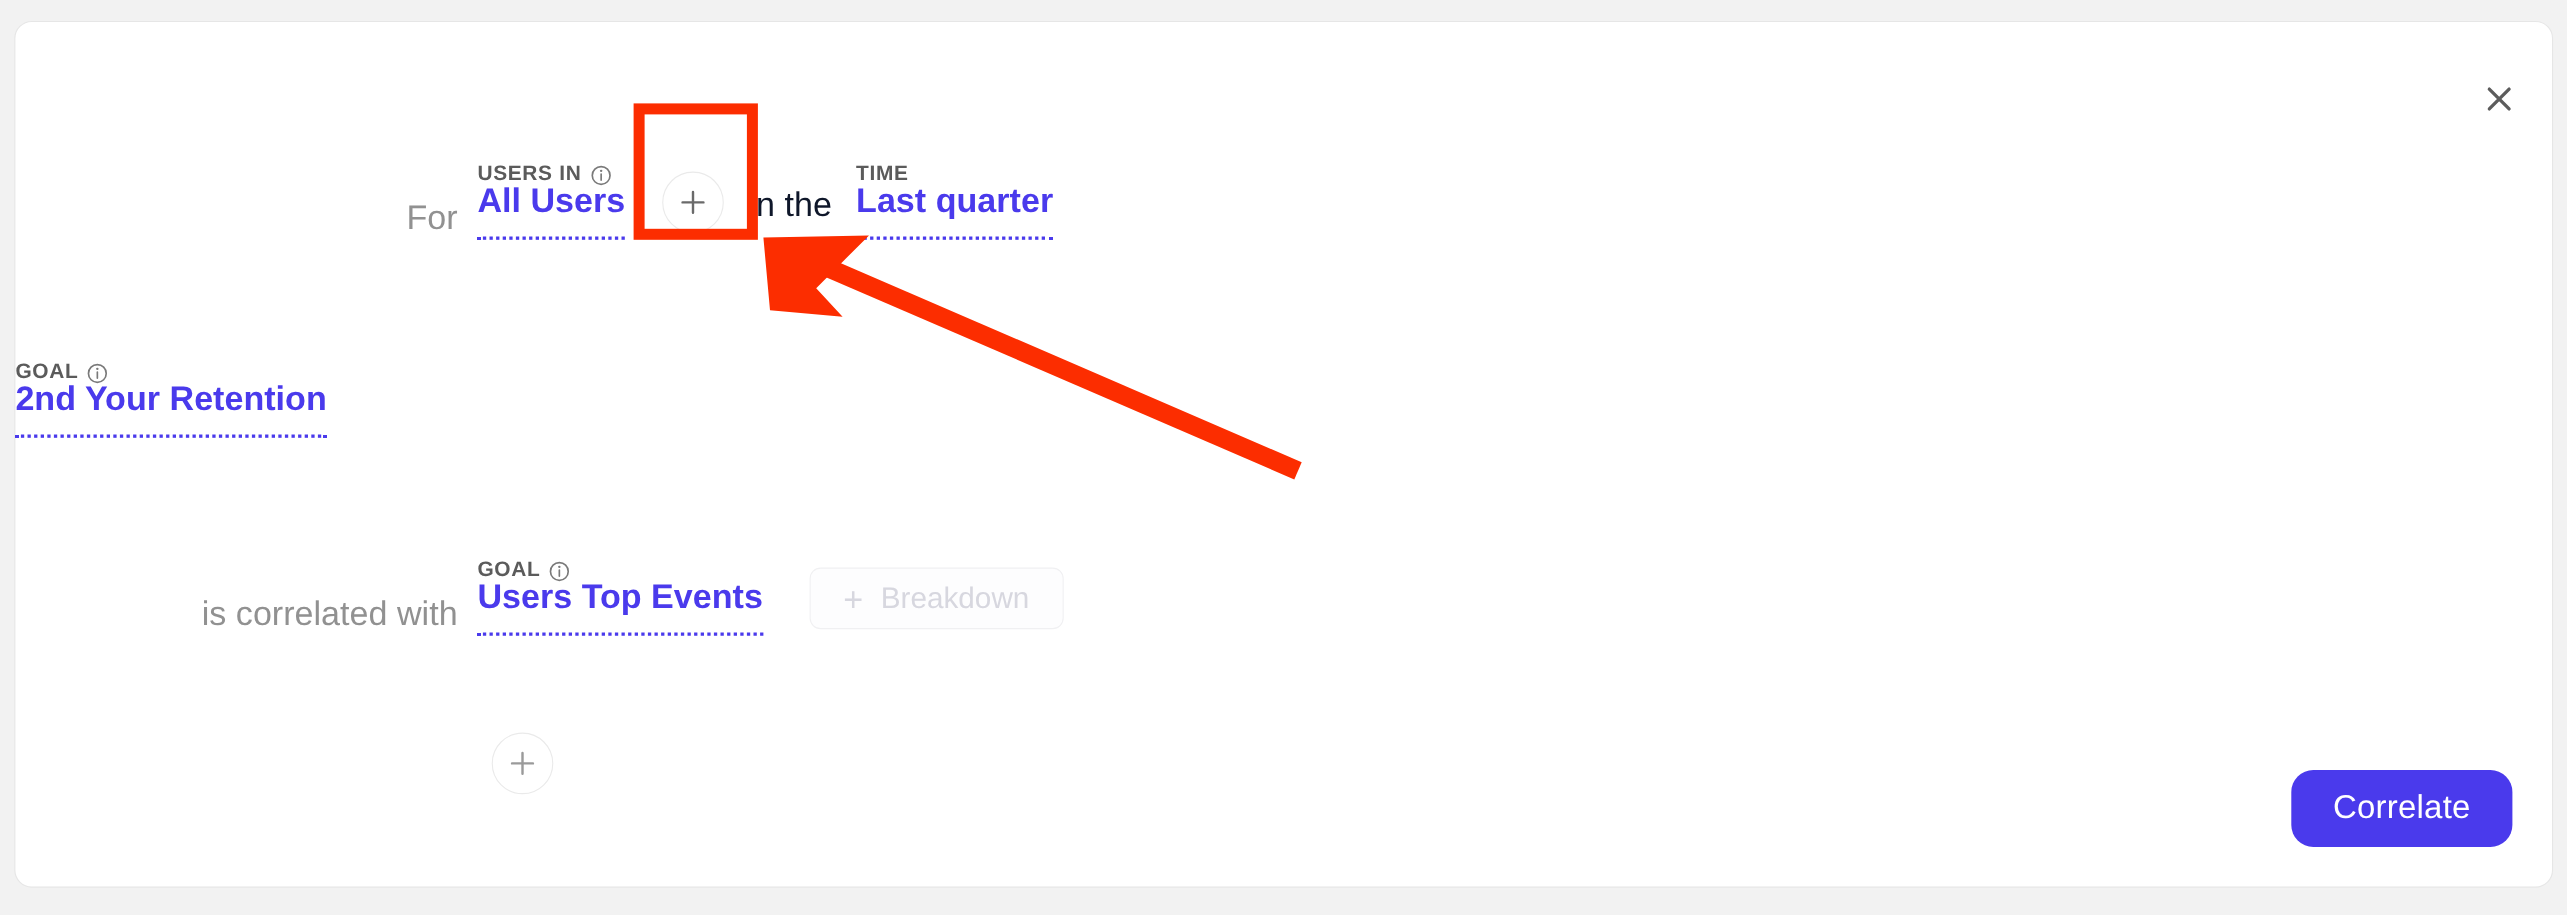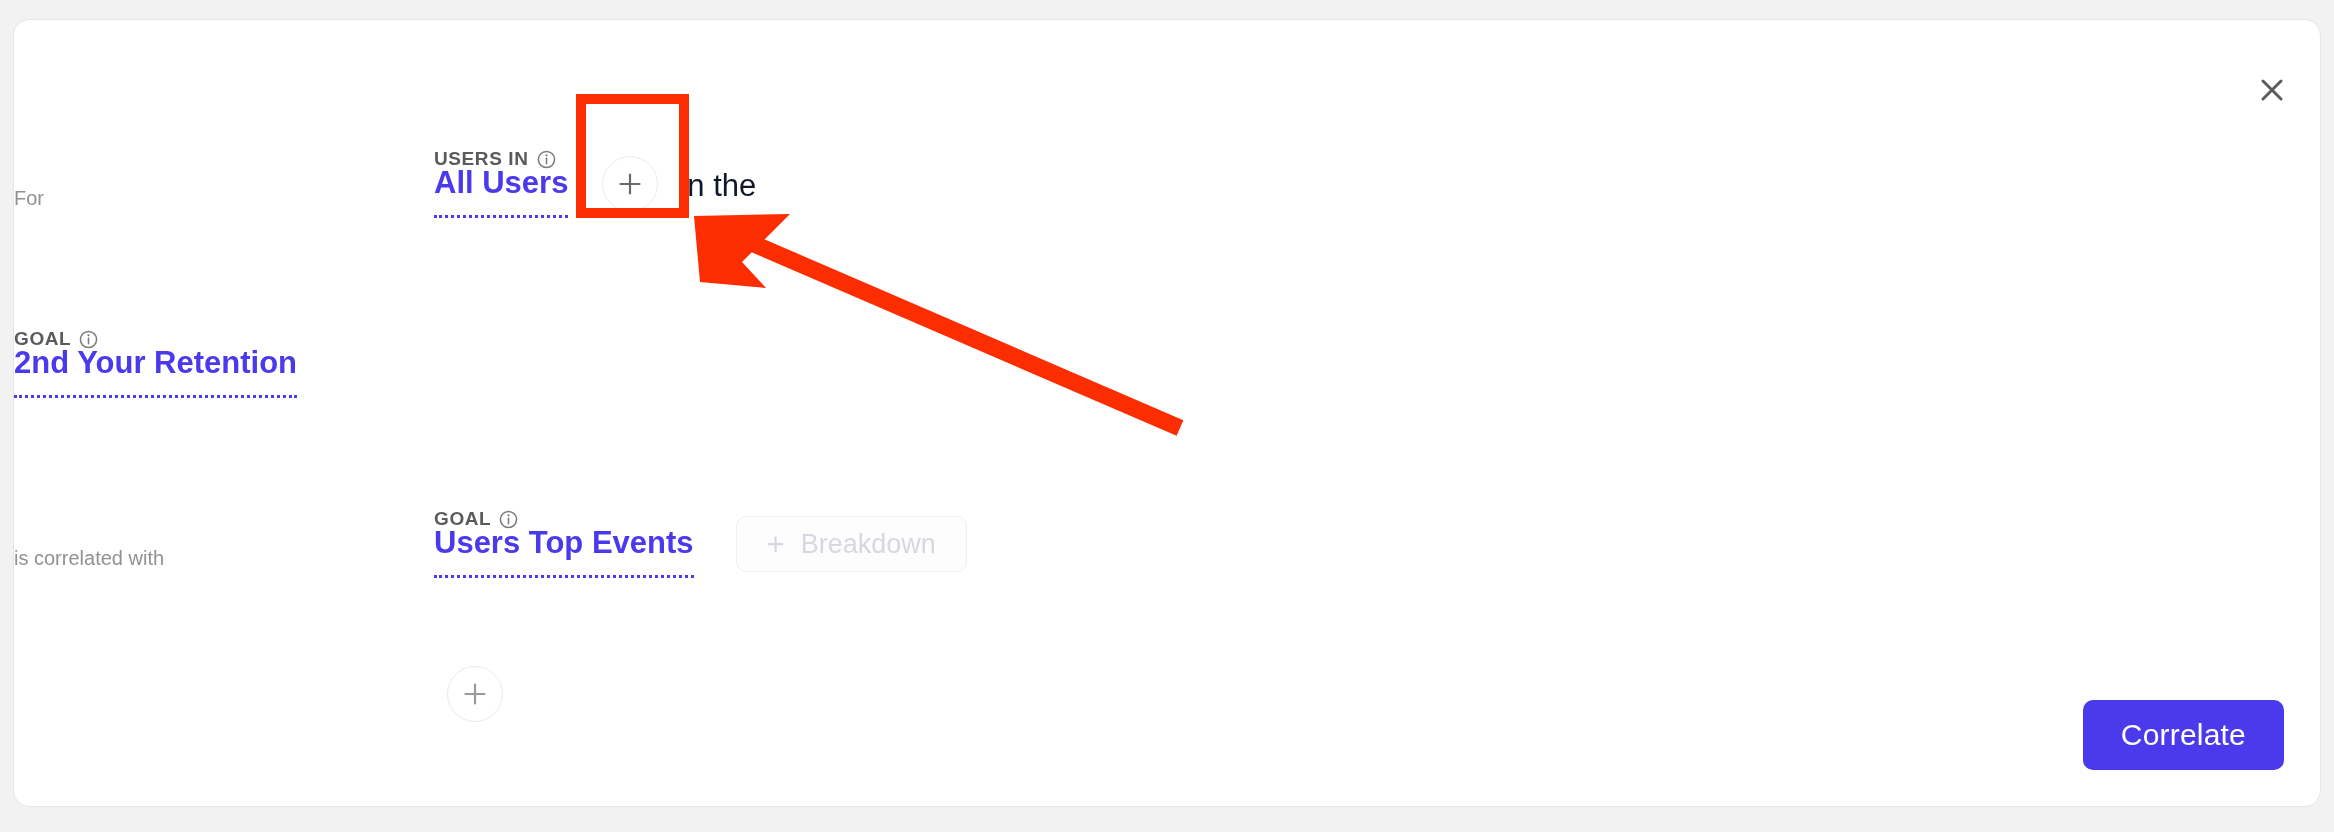--- a/index.html
+++ b/index.html
@@ -61,23 +61,24 @@
     align-items: flex-end;
     height: 80px;
   }
   .row-1 { left: 0;  top: 118px; }
   .row-2 { left: 0;  top: 298px; }
   .row-3 { left: 0;  top: 478px; }
 
   
   .prefix {
     width: 420px;
+    text-align: right;
     padding-right: 18px;
     color: #919191;
-    font-size: 20px;
+    font-size: 31px;
     line-height: 40px;
     white-space: nowrap;
     font-weight: 400;
   }
 
   
   .field {
     position: relative;
     display: inline-block;
     padding-right: 0;
@@ -167,21 +168,21 @@
   .breakdown-btn .bd-plus { font-size: 31px; line-height: 1; color: #d7d7df; }
 
   
   .correlate-btn {
     position: absolute;
     right: 36px;
     bottom: 36px;
     height: 70px;
     padding: 0 38px;
     border: none;
-    border-radius: 10px;
+    border-radius: 20px;
     background: #4a3aec;
     color: #ffffff;
     font-size: 30px;
     font-family: "Liberation Sans", sans-serif;
     cursor: pointer;
     letter-spacing: 0.2px;
   }
 
   
   .annot-box {
@@ -236,20 +237,26 @@
         </span>
 
         <button class="plus-round inline-add">
           <svg width="26" height="26" viewBox="0 0 26 26" aria-hidden="true">
             <path d="M13 3.5 L13 22.5 M3.5 13 L22.5 13" stroke="#6a6a6a" stroke-width="2.2" stroke-linecap="round" fill="none"></path>
           </svg>
         </button>
 
         <span class="connector">in the</span>
 
+        <span class="field">
+          <span class="field-caption">
+            <span>TIME</span>
+          </span>
+          <span class="field-link">Last quarter</span>
+        </span>
       </div>
 
       <div class="row row-2">
 
         <span class="field">
           <span class="field-caption">
             <span>GOAL</span>
             <span class="info-icon">
               <svg width="19" height="19" viewBox="0 0 20 20" aria-hidden="true">
                 <circle cx="10" cy="10" r="8.5" fill="none" stroke="#7a7a7a" stroke-width="1.6"></circle>

